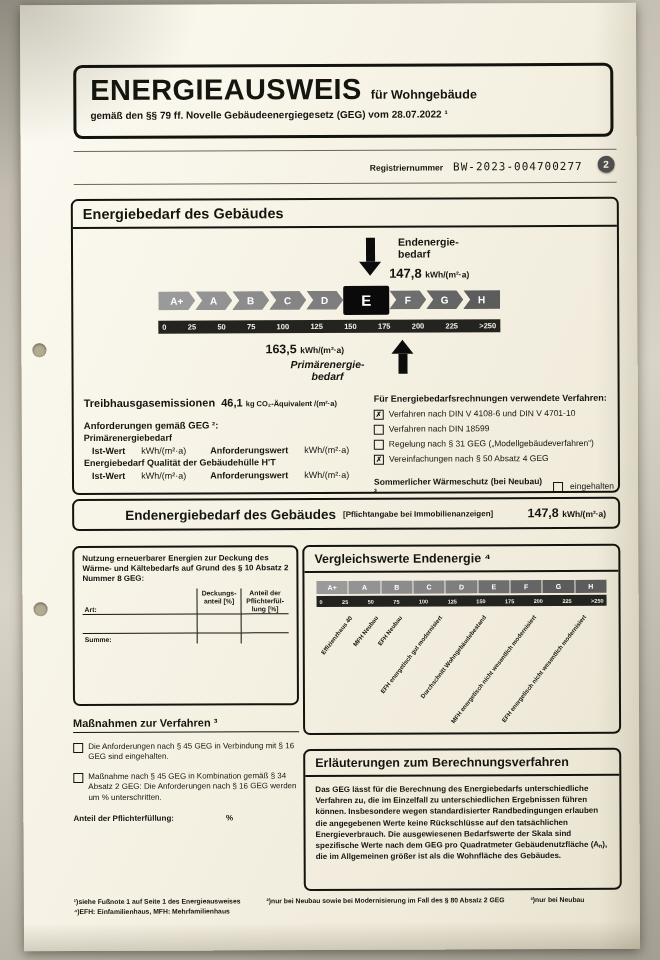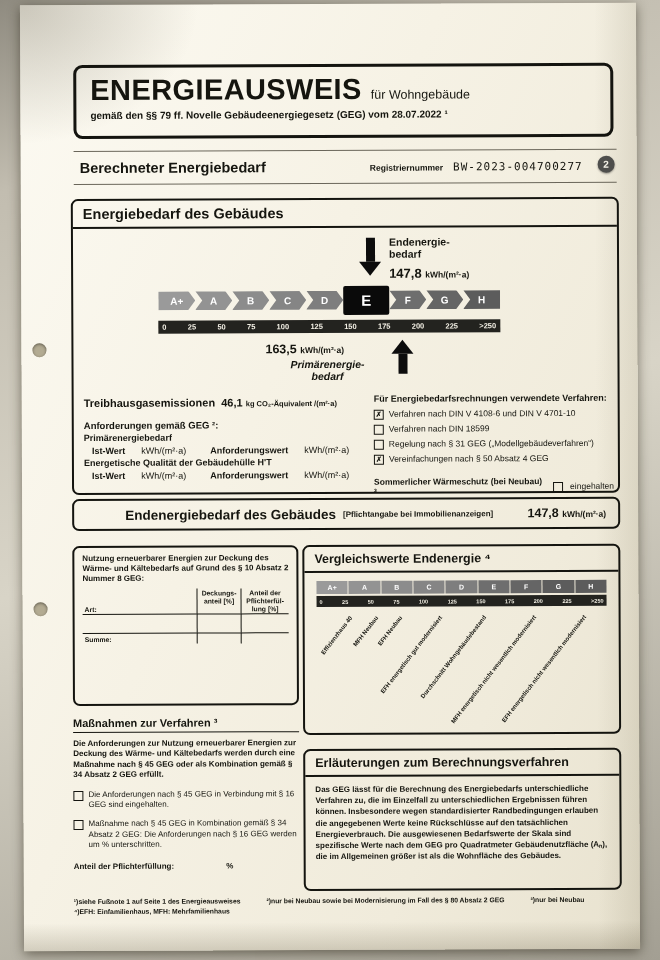--- a/index.html
+++ b/index.html
@@ -22,21 +22,21 @@
     background:linear-gradient(0deg,rgba(70,60,35,.20),rgba(0,0,0,0));}
   .hole{position:absolute;left:11px;width:14px;height:14px;border-radius:50%;
     background:#b3ab92;box-shadow:inset 0 1px 3px rgba(0,0,0,.45);}
   .hole1{top:338px}.hole2{top:597px}
 
   
   .header-box{position:absolute;left:53px;top:60px;width:540px;height:74px;
     border:3px solid #14140f;border-radius:9px;box-sizing:border-box;padding:8px 14px;}
   .hb-title-row{display:flex;align-items:flex-end;gap:9px;}
   .hb-title{font-size:29px;font-weight:bold;letter-spacing:.4px;line-height:1;}
-  .hb-suffix{font-size:12.5px;font-weight:normal;padding-bottom:2px;}
+  .hb-suffix{font-size:12.5px;font-weight:bold;padding-bottom:2px;}
   .hb-sub{font-size:10px;font-weight:bold;margin-top:5px;}
 
   .meta-row{position:absolute;left:53px;top:146px;width:543px;height:34px;
     border-top:1px solid #6a665a;border-bottom:1px solid #6a665a;
     display:flex;align-items:center;box-sizing:border-box;padding:0 34px 0 6px;}
   .meta-title{font-size:14.5px;font-weight:bold;}
   .meta-reg{margin-left:auto;display:flex;align-items:baseline;gap:10px;}
   .meta-reg-label{font-size:8.5px;font-weight:bold;padding-left:36px;}
   .meta-reg-value{font-family:"DejaVu Sans Mono",monospace;font-size:11px;letter-spacing:1px;}
   .page-badge{position:absolute;left:577px;top:153px;width:17px;height:17px;border-radius:50%;
@@ -47,21 +47,21 @@
   .box{position:absolute;border:2.5px solid #14140f;border-radius:7px;box-sizing:border-box;}
   .box-title{font-weight:bold;border-bottom:2.5px solid #14140f;padding:5px 10px;}
 
   
   .box-demand{left:50px;top:194px;width:548px;height:296px;}
   .box-demand .box-title{font-size:14.5px;}
   .demand-content{position:relative;height:258px;}
   .arrow-down{position:absolute;left:286px;top:10px;width:22px;}
   .arrow-down .stem{width:9px;height:24px;background:#0c0c0c;margin:0 auto;}
   .arrow-down .head{width:0;height:0;border-left:11px solid transparent;border-right:11px solid transparent;border-top:14px solid #0c0c0c;}
-  .end-label{position:absolute;left:316px;top:8px;font-size:10.5px;font-weight:bold;line-height:1.15;}
+  .end-label{position:absolute;left:325px;top:8px;font-size:10.5px;font-weight:bold;line-height:1.15;}
   .end-value{position:absolute;left:316px;top:38px;font-size:13px;font-weight:bold;}
   .unit-sm{font-size:8.5px;font-weight:bold;}
   .scale{position:absolute;left:85px;top:56px;width:342px;height:32px;display:flex;align-items:center;}
   .seg{height:19px;flex:0 0 37px;display:flex;align-items:center;justify-content:center;
     color:#fff;font-weight:bold;font-size:10px;box-sizing:border-box;
     clip-path:polygon(0 0,calc(100% - 7px) 0,100% 50%,calc(100% - 7px) 100%,0 100%,7px 50%);}
   .seg.first{clip-path:polygon(0 0,calc(100% - 7px) 0,100% 50%,calc(100% - 7px) 100%,0 100%);}
   .seg.last{clip-path:polygon(0 0,100% 0,100% 100%,0 100%,7px 50%);}
   .s0{background:#9a9a9a}.s1{background:#939393}.s2{background:#8c8c8c}.s3{background:#858585}
   .s4{background:#7e7e7e}.s6{background:#6e6e6e}.s7{background:#656565}.s8{background:#5c5c5c}
@@ -148,21 +148,20 @@
 
   <div class="header-box">
     <div class="hb-title-row">
       <span class="hb-title">ENERGIEAUSWEIS</span>
       <span class="hb-suffix">für Wohngebäude</span>
     </div>
     <div class="hb-sub">gemäß den §§ 79 ff. Novelle Gebäudeenergiegesetz (GEG) vom 28.07.2022 ¹</div>
   </div>
 
   <div class="meta-row">
-    <span class="meta-title">Berechneter Energiebedarf</span>
     <span class="meta-reg">
       <span class="meta-reg-label">Registriernummer</span>
       <span class="meta-reg-value">BW-2023-004700277</span>
     </span>
   </div>
   <div class="page-badge">2</div>
 
   <div class="box box-demand">
     <div class="box-title">Energiebedarf des Gebäudes</div>
     <div class="demand-content">
@@ -225,21 +224,21 @@
 
       <div class="req">
         <div class="rh">Anforderungen gemäß GEG ²:</div>
         <div class="rt">Primärenergiebedarf</div>
         <div class="req-row">
           <span class="lbl">Ist-Wert</span>
           <span>kWh/(m²·a)</span>
           <span class="lbl">Anforderungswert</span>
           <span>kWh/(m²·a)</span>
         </div>
-        <div class="rt">Energetische Qualität der Gebäudehülle H'T</div>
+        <div class="rt">Energiebedarf Qualität der Gebäudehülle H'T</div>
         <div class="req-row">
           <span class="lbl">Ist-Wert</span>
           <span>kWh/(m²·a)</span>
           <span class="lbl">Anforderungswert</span>
           <span>kWh/(m²·a)</span>
         </div>
       </div>
 
       <div class="methods">
         <div class="methods-heading">Für Energiebedarfsrechnungen verwendete Verfahren:</div>
@@ -292,21 +291,20 @@
         <div class="rt-body rt-bl"></div>
         <div class="rt-sum">Summe:</div>
         <div class="rt-sum rt-bl"></div>
         <div class="rt-sum rt-bl"></div>
       </div>
     </div>
   </div>
 
   <div class="measures">
     <div class="measures-title">Maßnahmen zur Verfahren ³</div>
-    <div class="measures-intro">Die Anforderungen zur Nutzung erneuerbarer Energien zur Deckung des Wärme- und Kältebedarfs werden durch eine Maßnahme nach § 45 GEG oder als Kombination gemäß § 34 Absatz 2 GEG erfüllt.</div>
     <div class="m-item">
       <span class="cb"></span>
       <span>Die Anforderungen nach § 45 GEG in Verbindung mit § 16 GEG sind eingehalten.</span>
     </div>
     <div class="m-item">
       <span class="cb"></span>
       <span>Maßnahme nach § 45 GEG in Kombination gemäß § 34 Absatz 2 GEG: Die Anforderungen nach § 16 GEG werden um       % unterschritten.</span>
     </div>
     <div class="share-row">
       <span>Anteil der Pflichterfüllung:</span>

